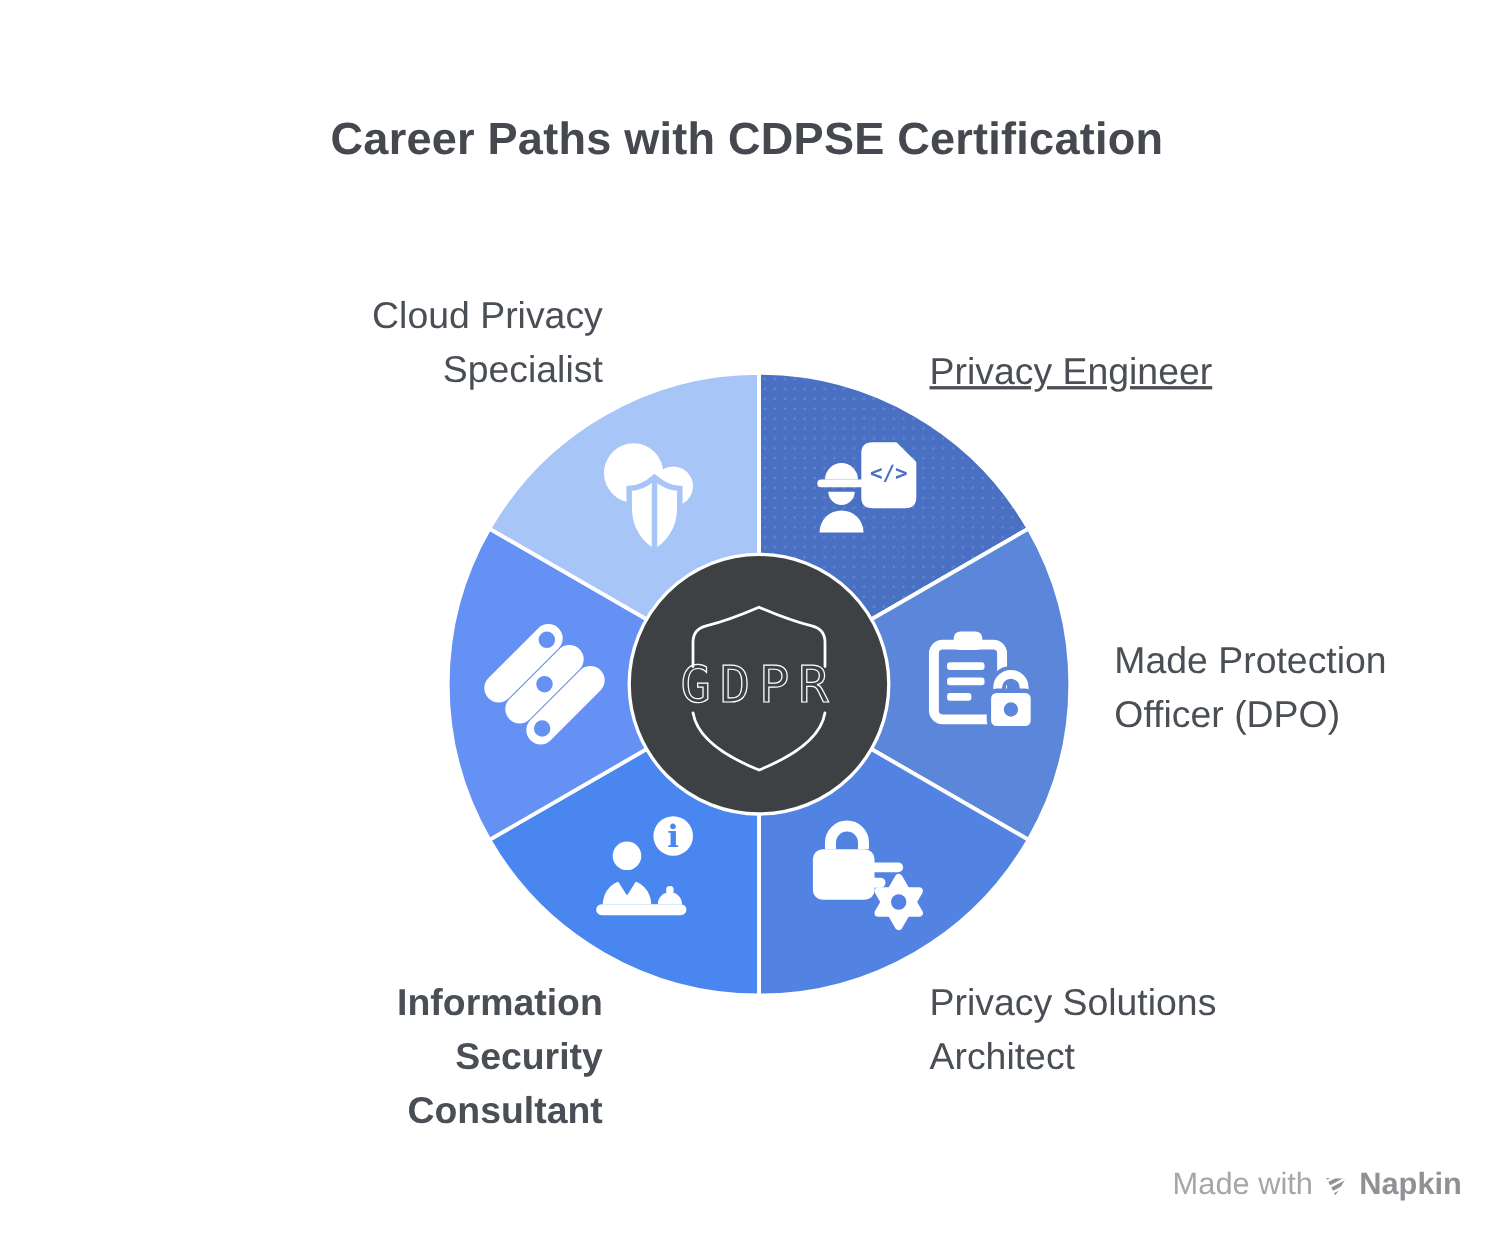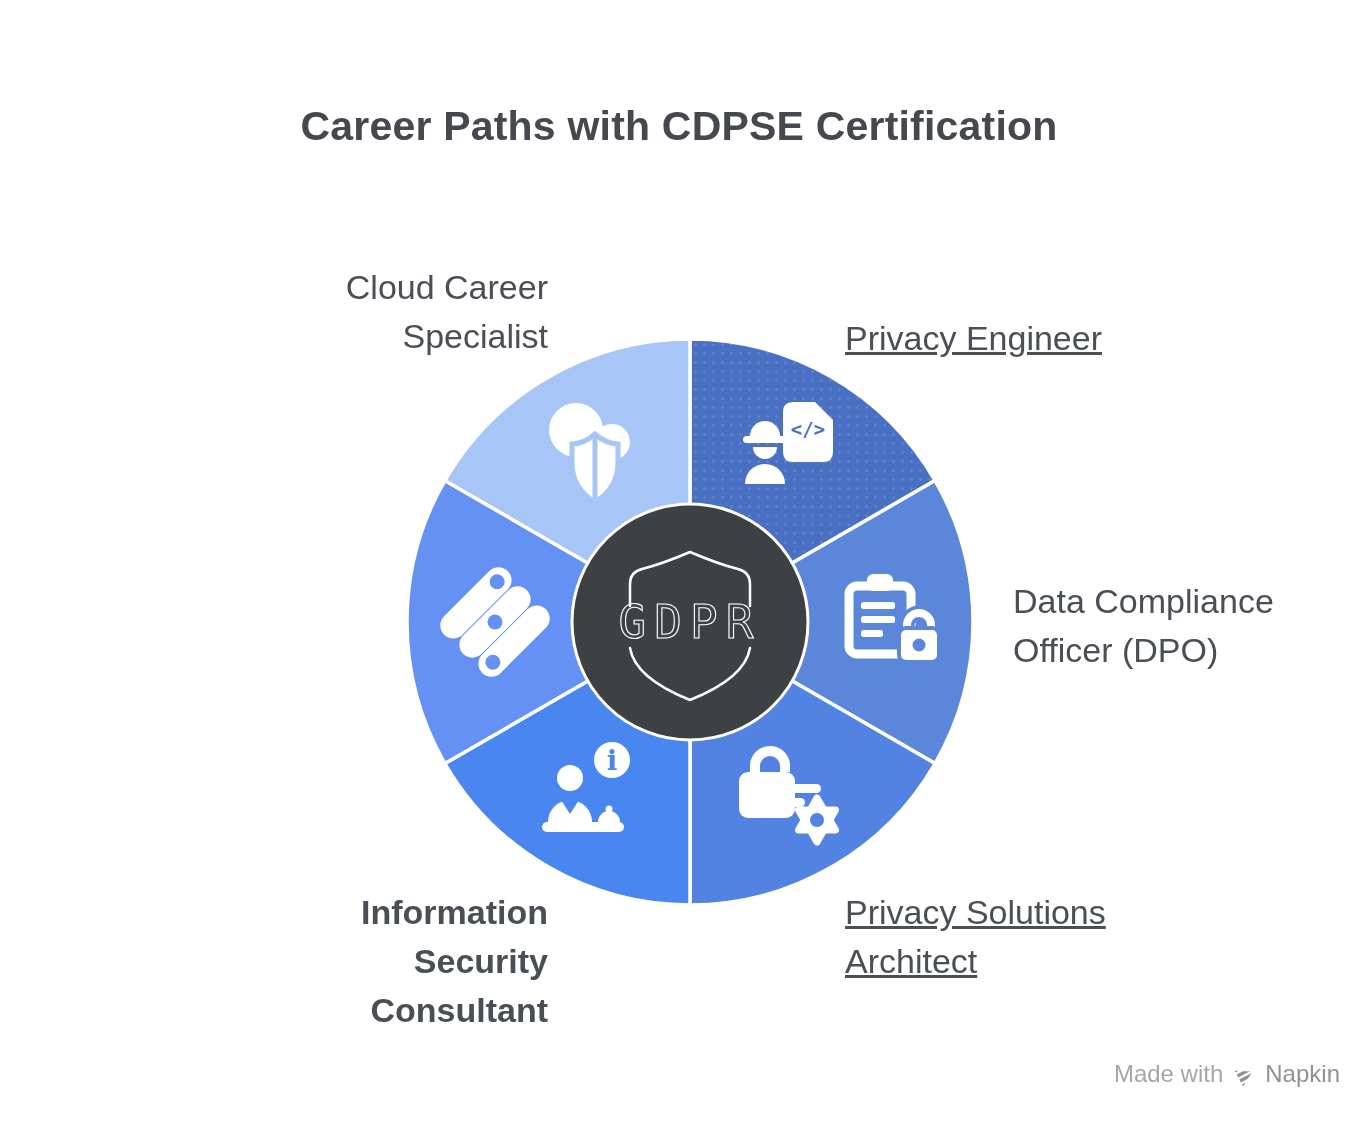--- a/index.html
+++ b/index.html
@@ -5,23 +5,23 @@
   html,body{margin:0;padding:0;background:#fff;}
   .canvas{position:relative;width:1368px;height:1128px;background:#ffffff;overflow:hidden;
           font-family:"Liberation Sans",sans-serif;}
   .title{position:absolute;left:0;right:10px;top:103px;text-align:center;
          font-size:41px;font-weight:700;color:#45484E;letter-spacing:0.2px;}
   .seg-label{position:absolute;font-size:34px;line-height:49px;color:#4A4E55;
              white-space:pre-line;}
   .al-r{text-align:right;}
   .al-l{text-align:left;}
   .wheel{position:absolute;left:0;top:0;}
-  .wm{position:absolute;right:28px;top:1060px;display:flex;align-items:flex-end;gap:9px;
-      font-size:24px;color:#A5A6A8;}
-  .wm .brand{color:#8F9194;font-weight:400;}
+  .wm{position:absolute;right:39px;top:1060px;display:flex;align-items:center;gap:9px;
+      font-size:28px;color:#A5A6A8;}
+  .wm .brand{color:#8F9194;font-weight:700;}
 </style>
 </head>
 <body>
 
 <div class="canvas">
 
   <div class="title">Career Paths with CDPSE Certification</div>
 
   <svg class="wheel" width="1368" height="1128" viewBox="0 0 1368 1128">
     <defs>
@@ -111,29 +111,29 @@
     <g transform="translate(690,622)">
       <circle r="118" stroke="#fff" stroke-width="3" fill="#3E4144"></circle>
       <g fill="none" stroke="#fff" stroke-width="2.5" stroke-linecap="round">
         <path d="M-60,-16 L-60,-38 Q-60,-50 -48,-53 C-28,-58 -14,-64 0,-70 C14,-64 28,-58 48,-53 Q60,-50 60,-38 L60,-16"></path>
         <path d="M-60,26 C-56,50 -30,66 0,78 C30,66 56,50 60,26"></path>
       </g>
       <text y="16" text-anchor="middle" font-size="46" letter-spacing="8" font-family="DejaVu Sans Mono, monospace" fill="none" stroke="#fff" stroke-width="1.1">GDPR</text>
     </g>
   </svg>
 
-  <div class="seg-label al-r" style="right:820px;top:263px;">Cloud Career
+  <div class="seg-label al-r" style="right:820px;top:263px;">Cloud Privacy
 Specialist</div>
 
   <div class="seg-label al-l" style="left:845px;top:314px;text-decoration:underline;">Privacy Engineer</div>
 
-  <div class="seg-label al-l" style="left:1013px;top:577px;">Data Compliance
+  <div class="seg-label al-l" style="left:1013px;top:577px;">Made Protection
 Officer (DPO)</div>
 
-  <div class="seg-label al-l" style="left:845px;top:888px;text-decoration:underline;">Privacy Solutions
+  <div class="seg-label al-l" style="left:845px;top:888px;">Privacy Solutions
 Architect</div>
 
   <div class="seg-label al-r" style="right:820px;top:888px;font-weight:bold;">Information
 Security
 Consultant</div>
 
 
   <div class="wm">
     <span>Made with</span>
     <svg width="24" height="24" viewBox="0 0 24 24">

